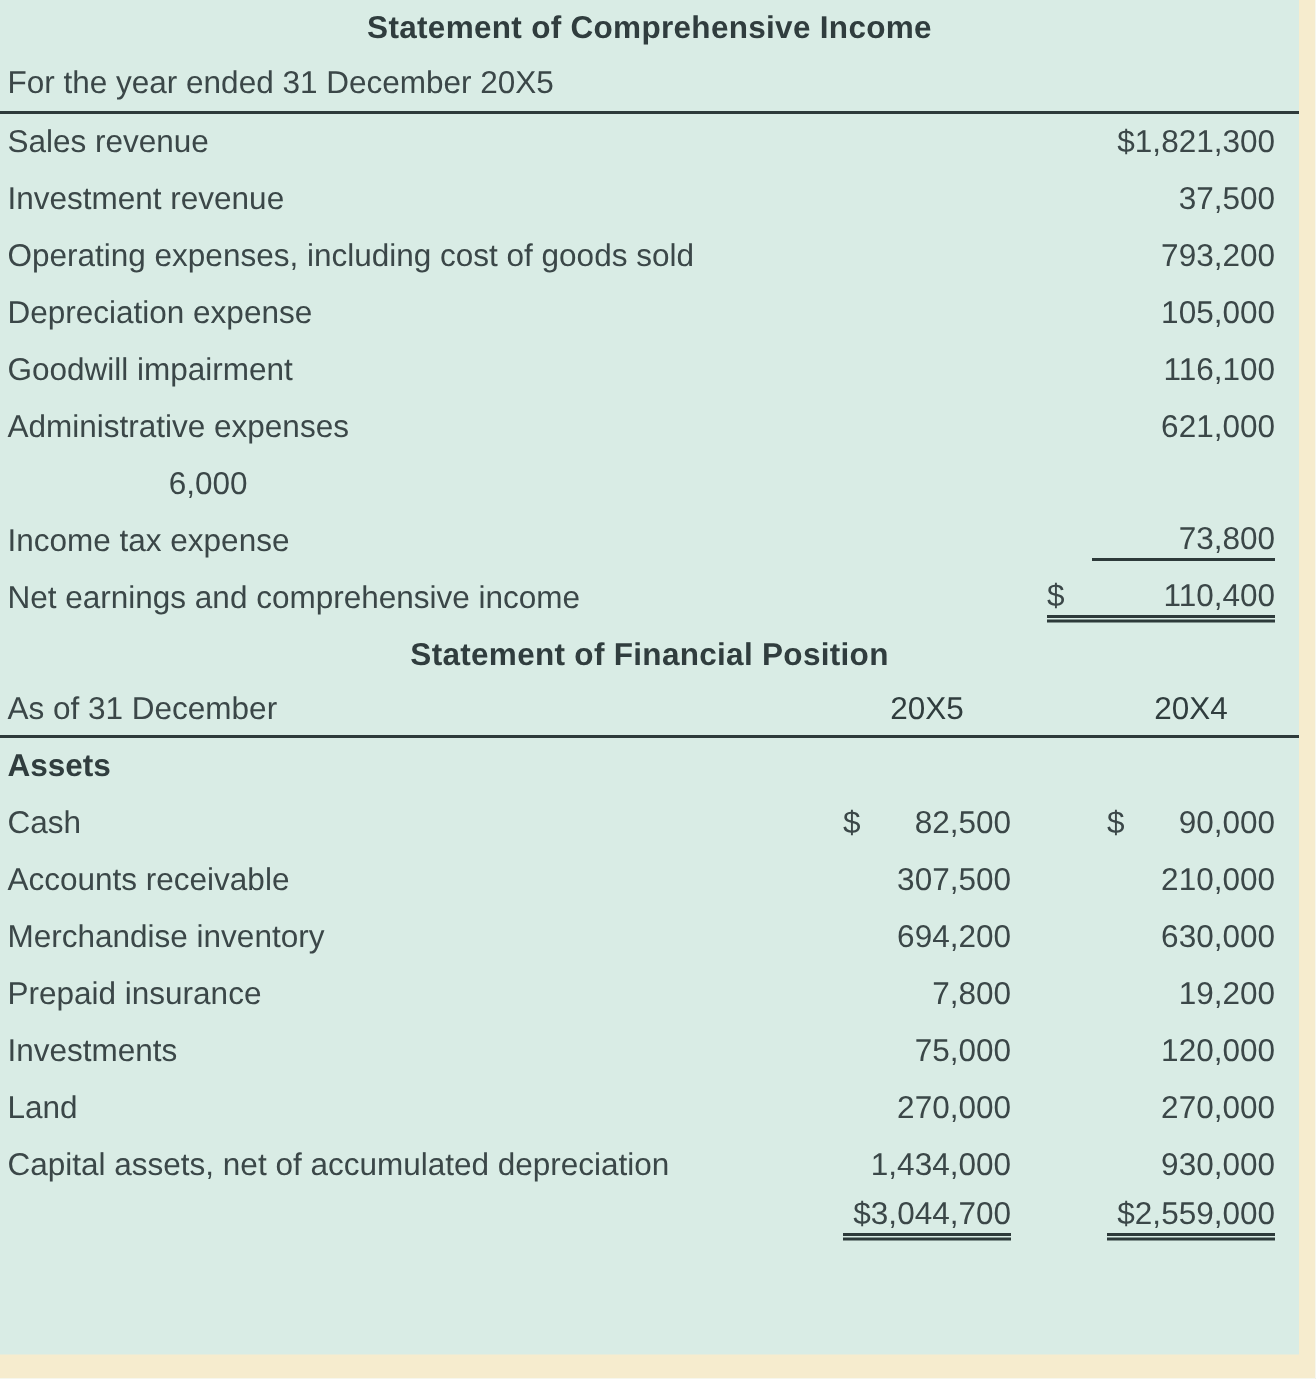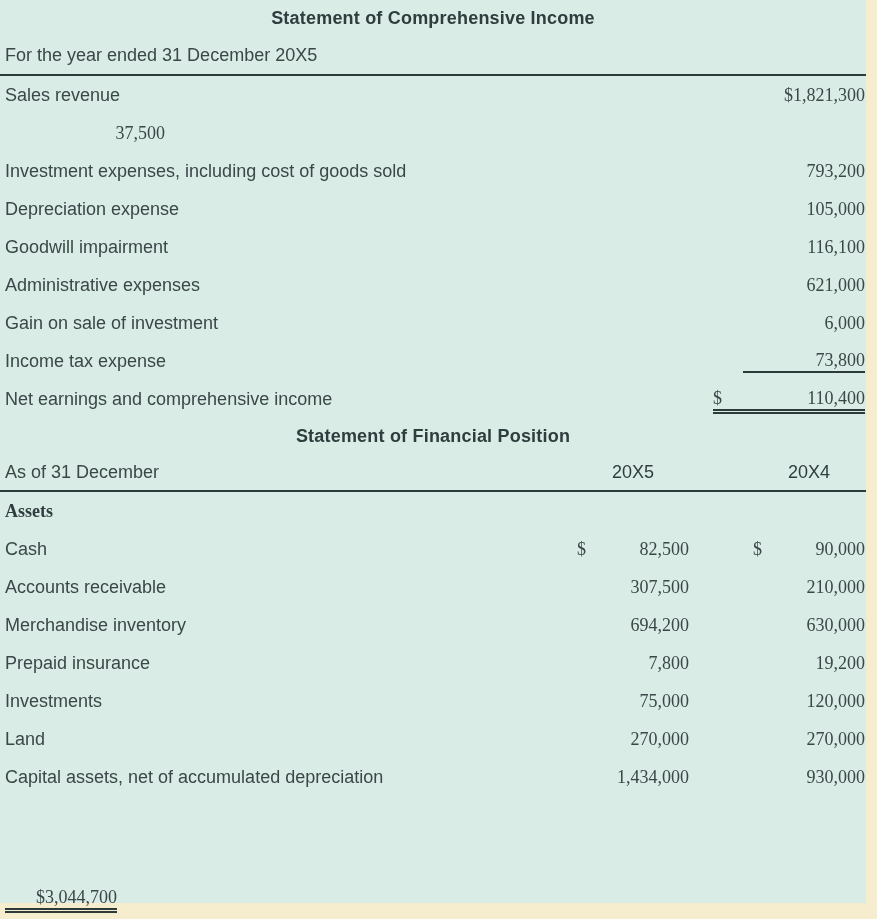--- a/index.html
+++ b/index.html
@@ -18,52 +18,51 @@
   .page{
     position:relative;
     width:877px;height:919px;
     background:var(--page);
     overflow:hidden;
   }
   .panel{
     position:absolute;left:0;top:0;
     width:866px;height:903px;
     background:var(--panel);
-    font-size:18px;
+    font-size:21px;
   }
   
   .row{
     display:flex;align-items:center;
-    padding:0 1px 0 5px;
+    padding:0 16px 0 5px;
     height:38px;
   }
   .lbl{flex:1 1 auto;}
   .bold{font-weight:bold;color:var(--heading);}
   .stmt-title{
     height:37px;
     display:flex;align-items:center;justify-content:center;
     font-weight:bold;color:var(--heading);
     letter-spacing:.2px;
   }
   .subtitle-row{
     height:39px;
     border-bottom:2px solid var(--rule);
   }
   .hdr-row{
     height:37px;
     border-bottom:2px solid var(--rule);
   }
-  .assets-row{height:38px;font-family:Liberation Serif, serif;}
-  .totals-row{height:30px;align-items:flex-start;padding-top:2px;flex-direction:column;}
+  .assets-row{height:38px;}
+  .totals-row{height:30px;align-items:flex-start;padding-top:2px;}
 
   
   .val{
-    display:flex;justify-content:space-between;align-items:flex-end;
+    display:flex;justify-content:space-between;align-items:center;
     white-space:nowrap;
-    font-family:Liberation Serif, serif;
   }
   .inc-val{width:160px;}
   .inc-val.w122{width:122px;}
   .inc-val.w152{width:152px;}
   .c5{width:112px;flex:0 0 112px;}
   .sp{width:64px;flex:0 0 64px;}
   .c4{width:112px;flex:0 0 112px;}
   .col-hdr{
     display:flex;align-items:center;justify-content:center;
     font-weight:normal;color:var(--heading);
@@ -88,27 +87,28 @@
       </div>
 
       <div class="row">
         <span class="lbl">Sales revenue</span>
         <span class="val inc-val">
             <span></span>
             <span>$1,821,300</span>
           </span>
       </div>
       <div class="row">
+        <span class="lbl">Investment revenue</span>
         <span class="val inc-val">
             <span></span>
             <span>37,500</span>
           </span>
       </div>
       <div class="row">
-        <span class="lbl">Investment expenses, including cost of goods sold</span>
+        <span class="lbl">Operating expenses, including cost of goods sold</span>
         <span class="val inc-val">
             <span></span>
             <span>793,200</span>
           </span>
       </div>
       <div class="row">
         <span class="lbl">Depreciation expense</span>
         <span class="val inc-val">
             <span></span>
             <span>105,000</span>
@@ -122,21 +122,20 @@
           </span>
       </div>
       <div class="row">
         <span class="lbl">Administrative expenses</span>
         <span class="val inc-val">
             <span></span>
             <span>621,000</span>
           </span>
       </div>
       <div class="row">
-        <span class="lbl">Gain on sale of investment</span>
         <span class="val inc-val">
             <span></span>
             <span>6,000</span>
           </span>
       </div>
       <div class="row">
         <span class="lbl">Income tax expense</span>
         <span class="val inc-val w122 u">
             <span></span>
             <span>73,800</span>

